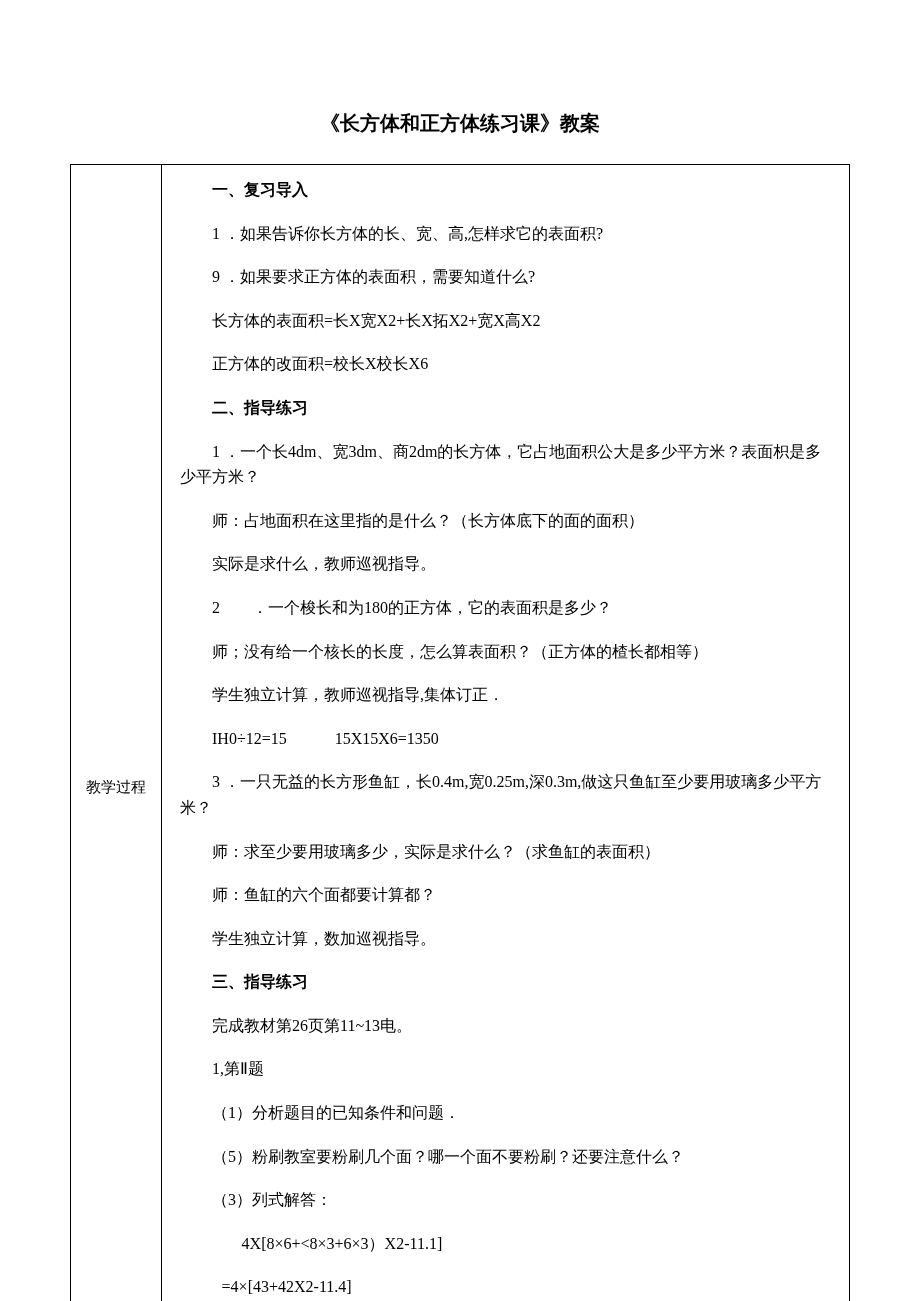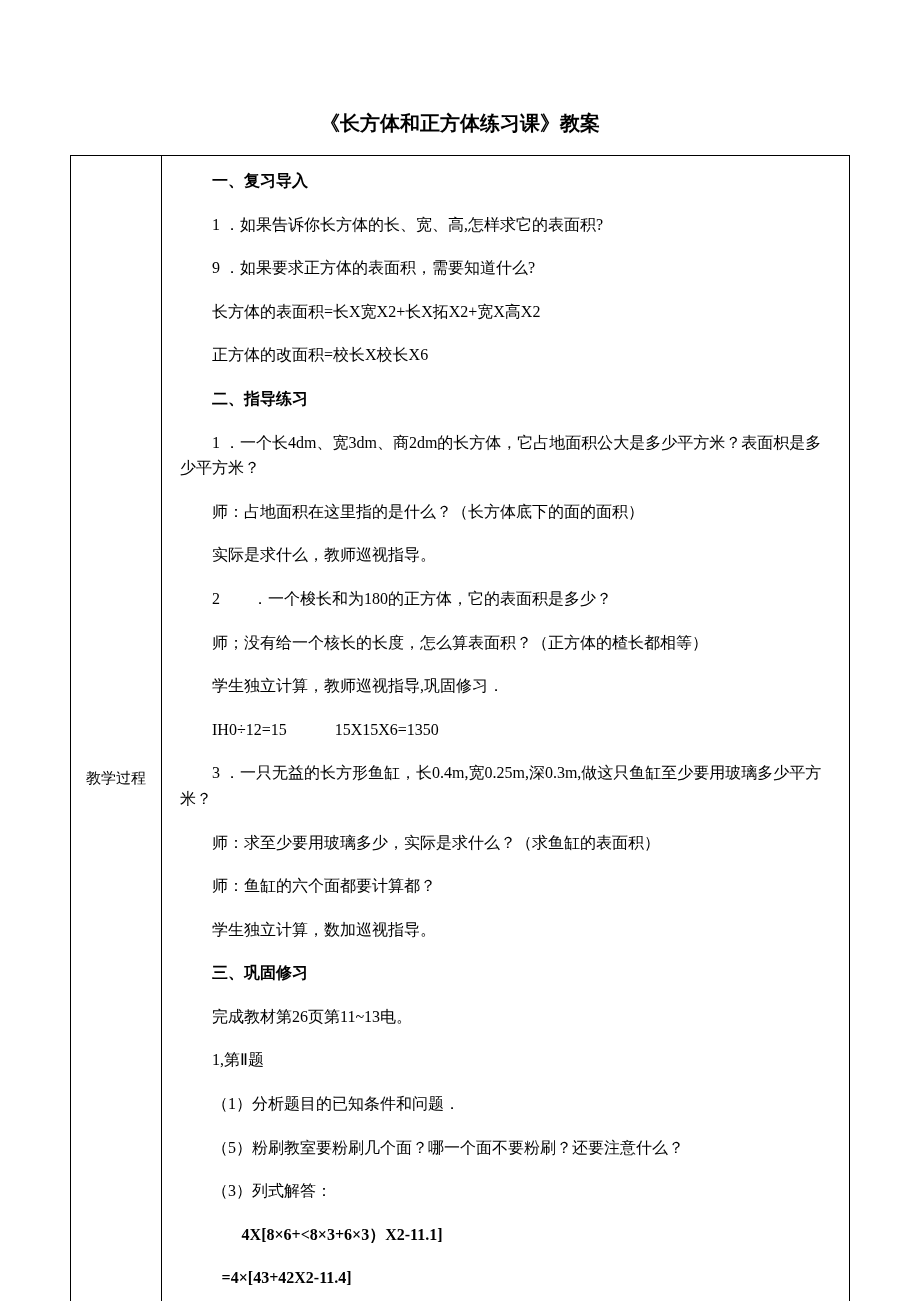--- a/index.html
+++ b/index.html
@@ -12,21 +12,21 @@
   }
   .page {
     width: 920px;
     padding: 110px 70px 40px 70px;
     box-sizing: border-box;
   }
   .title {
     text-align: center;
     font-weight: bold;
     font-size: 20px;
-    margin-bottom: 18px;
+    margin-bottom: 27px;
     font-family: "SimHei", "黑体", sans-serif;
   }
   table.main {
     width: 100%;
     border-collapse: collapse;
   }
   table.main td {
     border: 1px solid #000;
     vertical-align: middle;
     padding: 0;
@@ -48,21 +48,20 @@
     text-indent: 2em;
   }
   .content p.no-indent {
     text-indent: 0;
   }
   .bold {
     font-weight: bold;
   }
   .content p.calc {
     text-indent: 2.6em;
-    font-weight: bold;
   }
 </style>
 </head>
 <body>
 
 <div class="page">
   <div class="title">《长方体和正方体练习课》教案</div>
 
   <table class="main">
     <tbody>
@@ -78,28 +77,28 @@
           <p>9 ．如果要求正方体的表面积，需要知道什么?</p>
           <p>长方体的表面积=长X宽X2+长X拓X2+宽X高X2</p>
           <p>正方体的改面积=校长X校长X6</p>
 
           <p><span class="bold">二、指导练习</span></p>
           <p class="no-indent" style="text-indent:2em">1 ．一个长4dm、宽3dm、商2dm的长方体，它占地面积公大是多少平方米？表面枳是多少平方米？</p>
           <p>师：占地面积在这里指的是什么？（长方体底下的面的面积）</p>
           <p>实际是求什么，教师巡视指导。</p>
           <p>2  ．一个梭长和为180的正方体，它的表面积是多少？</p>
           <p>师；没有给一个核长的长度，怎么算表面积？（正方体的楂长都相等）</p>
-          <p>学生独立计算，教师巡视指导,巩固修习．</p>
+          <p>学生独立计算，教师巡视指导,集体订正．</p>
           <p>IH0÷12=15   15X15X6=1350</p>
           <p>3 ．一只无益的长方形鱼缸，长0.4m,宽0.25m,深0.3m,做这只鱼缸至少要用玻璃多少平方米？</p>
           <p>师：求至少要用玻璃多少，实际是求什么？（求鱼缸的表面积）</p>
           <p>师：鱼缸的六个面都要计算都？</p>
           <p>学生独立计算，数加巡视指导。</p>
 
-          <p><span class="bold">三、巩固修习</span></p>
+          <p><span class="bold">三、指导练习</span></p>
           <p>完成教材第26页第11~13电。</p>
           <p>1,第Ⅱ题</p>
           <p>（1）分析题目的已知条件和问题．</p>
           <p>（5）粉刷教室要粉刷几个面？哪一个面不要粉刷？还要注意什么？</p>
           <p>（3）列式解答：</p>
           <p class="calc">  4X[8×6+&lt;8×3+6×3）X2-11.1]</p>
           <p class="calc">=4×[43+42X2-11.4]</p>
           <p class="calc">=4X120.6</p>
           <p class="calc">=482.4（元）</p>
 

